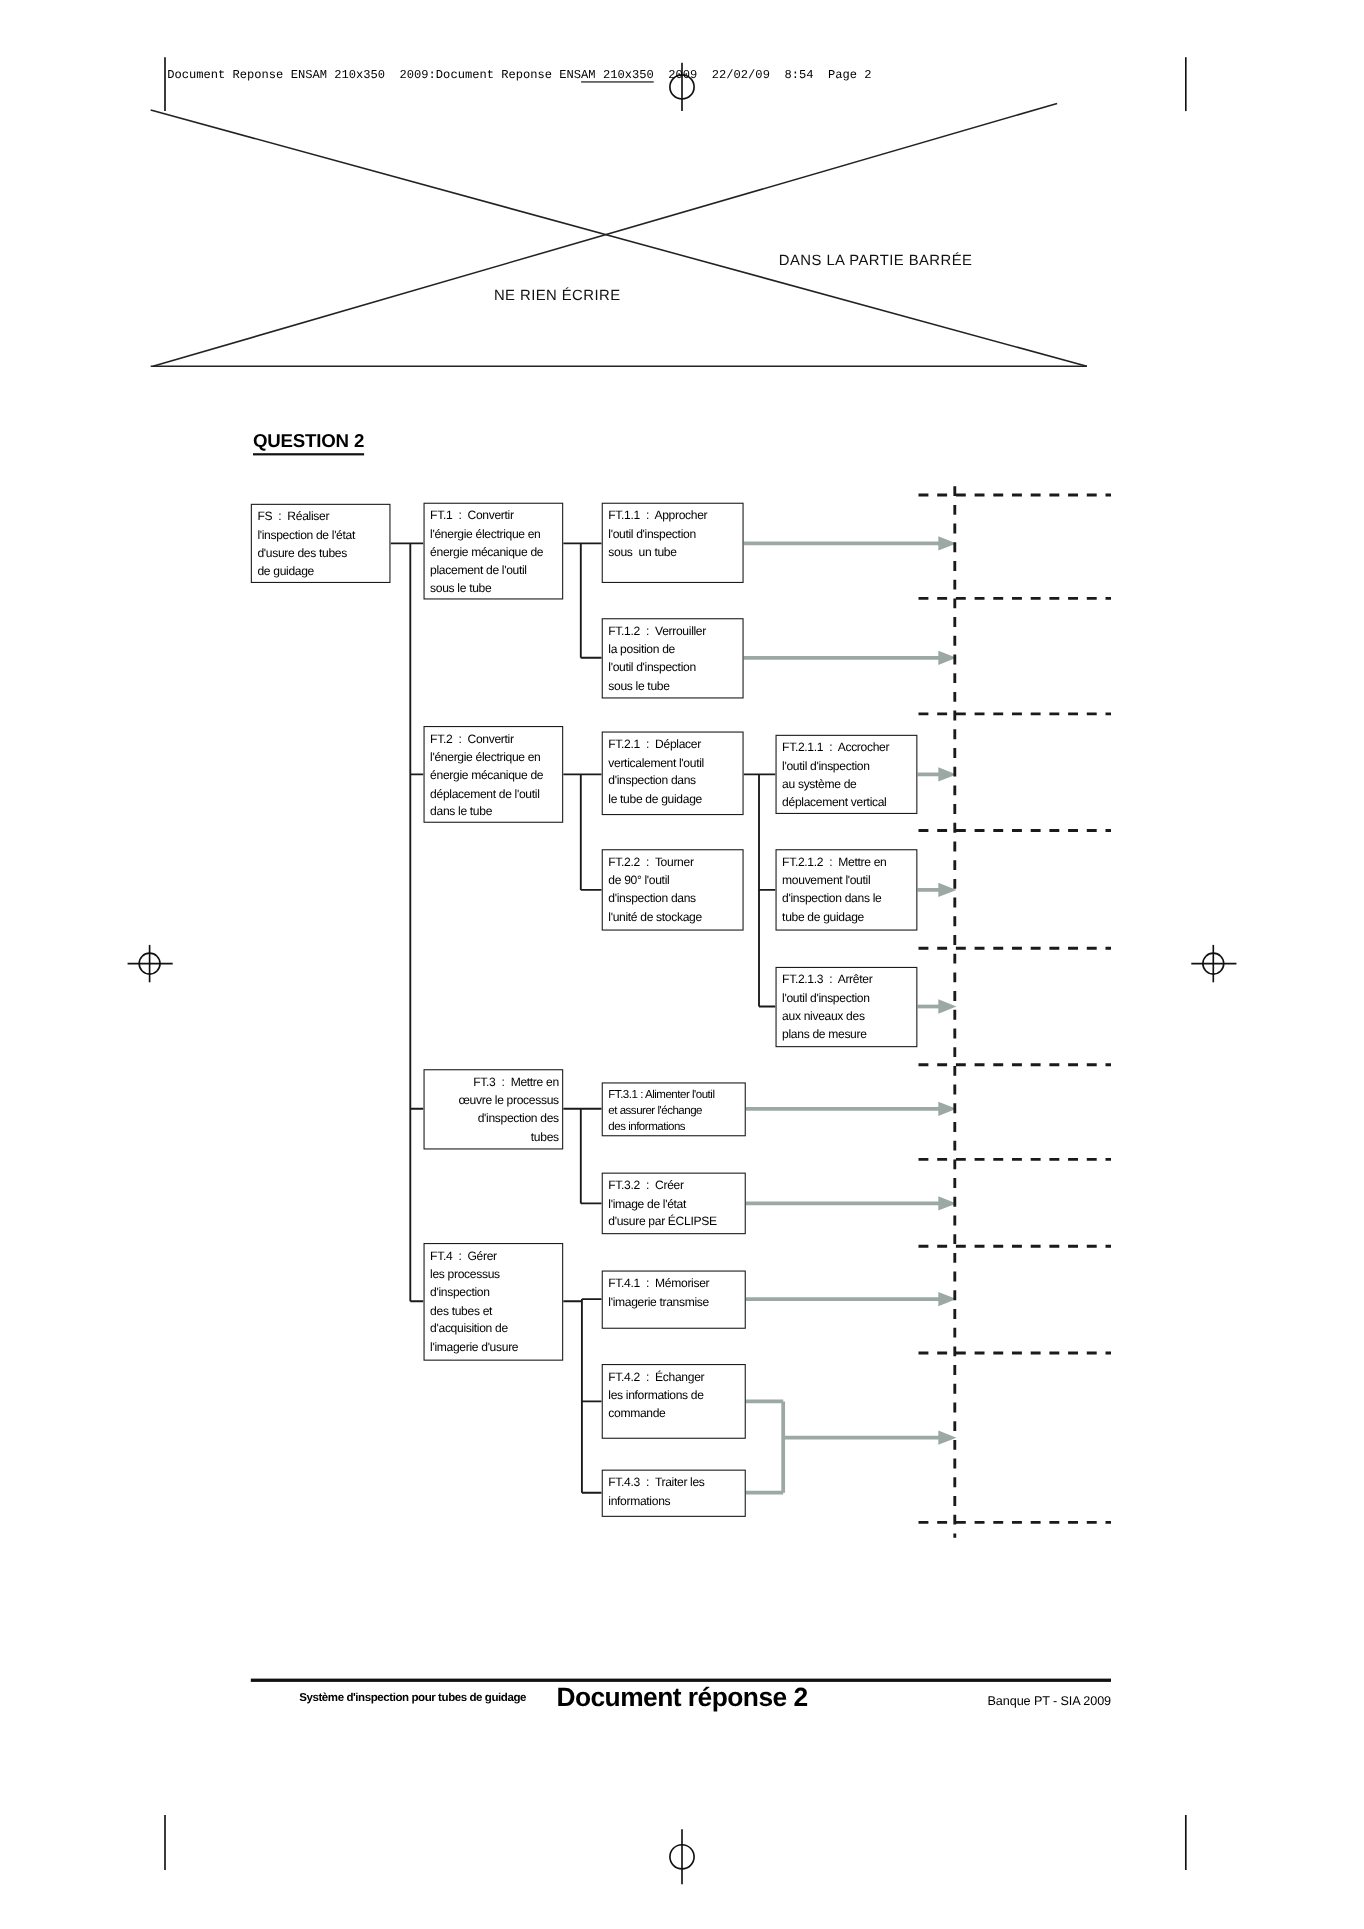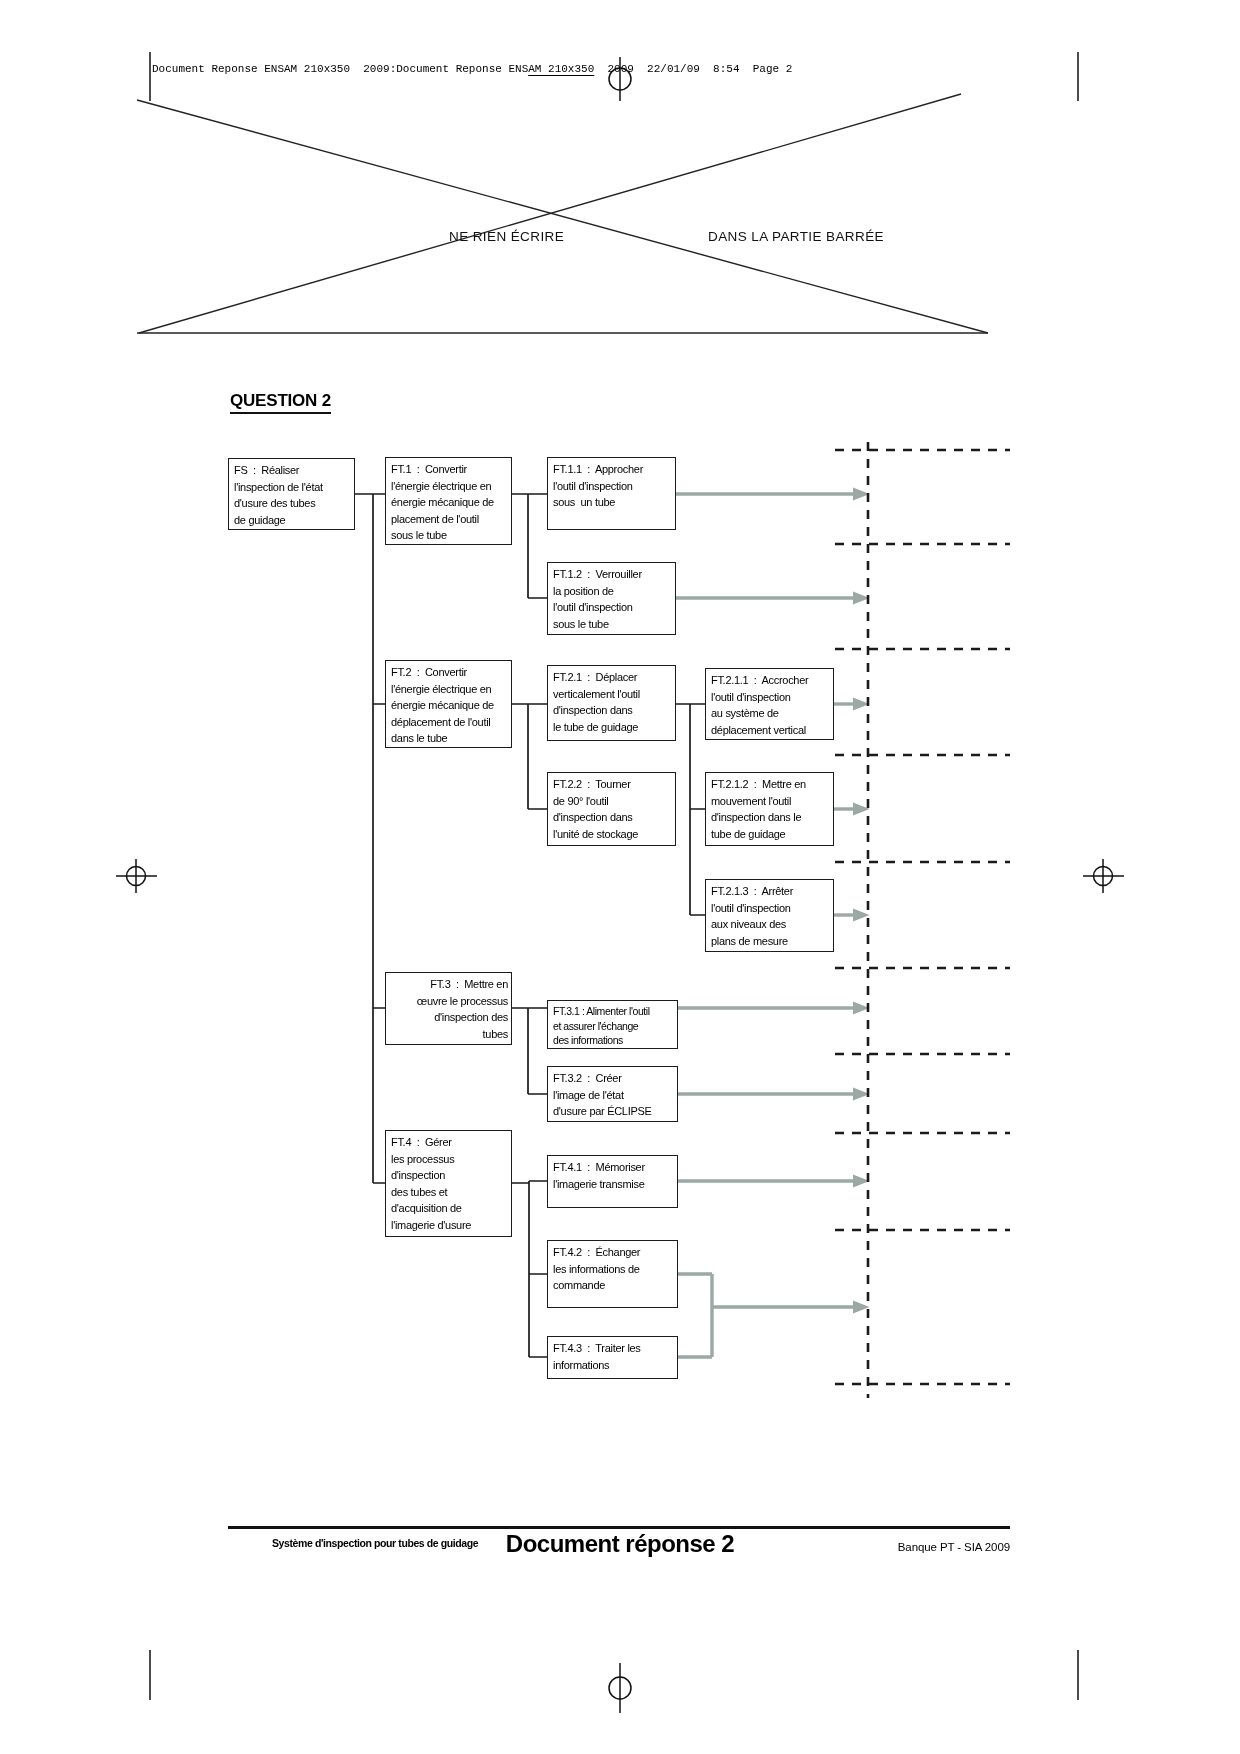--- a/index.html
+++ b/index.html
@@ -20,21 +20,21 @@
   .barred-label{position:absolute;top:229px;font-size:13.5px;letter-spacing:.4px;color:#111;}
   .question{
     position:absolute;left:230px;top:391px;font-size:17px;font-weight:bold;
     letter-spacing:-.2px;border-bottom:2.6px solid #111;padding-bottom:1px;
   }
   .fbox{
     position:absolute;box-sizing:border-box;background:#fff;border:1.9px solid #1c1c1c;
     padding:3px 3px 2px 5px;font-size:11px;line-height:16.6px;letter-spacing:-.3px;
     white-space:pre;color:#000;
   }
-  .fbox.tight{font-size:10.5px;line-height:14.6px;letter-spacing:-.45px;margin-top:16px;}
+  .fbox.tight{font-size:10.5px;line-height:14.6px;letter-spacing:-.45px;}
   .footer-rule{position:absolute;left:228px;top:1526px;width:782px;height:2.6px;background:#111;}
   .footer-left{position:absolute;left:228px;top:1537px;font-size:10.5px;font-weight:bold;letter-spacing:-.4px;padding-left:44px;}
   .footer-center{position:absolute;left:0;top:1530px;width:1240px;text-align:center;
     font-size:24px;font-weight:bold;letter-spacing:-.5px;}
   .footer-right{position:absolute;right:230px;top:1541px;font-size:11.5px;letter-spacing:-.1px;}
 </style>
 </head>
 <body>
 
 <svg class="overlay" viewBox="0 0 1240 1754" xmlns="http://www.w3.org/2000/svg" aria-hidden="true">
@@ -110,23 +110,23 @@
     <line x1="835" y1="755" x2="1010" y2="755"></line>
     <line x1="835" y1="862" x2="1010" y2="862"></line>
     <line x1="835" y1="968" x2="1010" y2="968"></line>
     <line x1="835" y1="1054" x2="1010" y2="1054"></line>
     <line x1="835" y1="1133" x2="1010" y2="1133"></line>
     <line x1="835" y1="1230" x2="1010" y2="1230"></line>
     <line x1="835" y1="1384" x2="1010" y2="1384"></line>
   </g>
 </svg>
 
-<div class="header-line"><span>Document Reponse ENSAM 210x350  2009:Document Reponse ENS</span><span class="u">AM 210x350</span><span>  2009  22/01/09  8:54  Page 2</span></div>
+<div class="header-line"><span>Document Reponse ENSAM 210x350  2009:Document Reponse ENS</span><span class="u">AM 210x350</span><span>  2009  22/02/09  8:54  Page 2</span></div>
 
-<div class="barred-label" style="left:449px;">NE RIEN ÉCRIRE</div>
+<div class="barred-label" style="left:449px;margin-top:32px;">NE RIEN ÉCRIRE</div>
 <div class="barred-label" style="left:708px;">DANS LA PARTIE BARRÉE</div>
 
 <div class="question">QUESTION 2</div>
 
 <div class="fbox" style="left:228px;top:458px;width:127px;height:72px;">FS  :  Réaliser
 l'inspection de l'état
 d'usure des tubes
 de guidage</div>
 <div class="fbox" style="left:385px;top:457px;width:127px;height:88px;">FT.1  :  Convertir
 l'énergie électrique en

